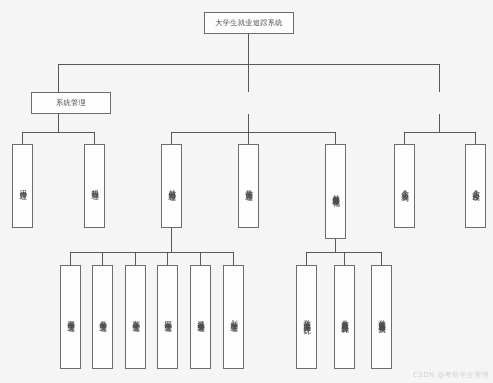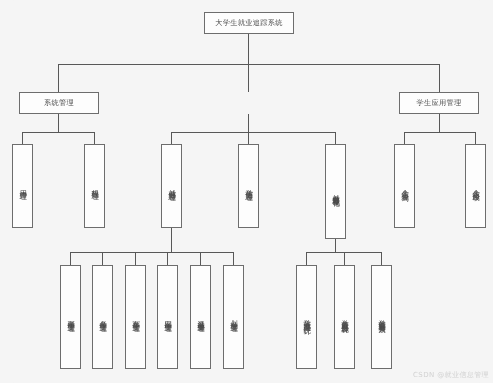--- a/index.html
+++ b/index.html
@@ -72,22 +72,21 @@
   <div class="node horiz" style="left:204px; top:12px; width:90px; height:22px;">大学生就业追踪系统</div>
 
   <div class="conn v" style="left:248px; top:34px; height:30px;"></div>
 
   <div class="conn h" style="left:58px; top:64px; width:381px;"></div>
 
   <div class="conn v" style="left:58px; top:64px; height:28px;"></div>
   <div class="conn v" style="left:248px; top:64px; height:28px;"></div>
   <div class="conn v" style="left:439px; top:64px; height:28px;"></div>
 
-  <div class="node horiz" style="left:19px; top:92px; width:80px; height:22px;">系统管理</div>
-  <div class="node horiz" style="left:399px; top:92px; width:80px; height:22px;">学生应用管理</div>
+  <div class="node horiz" style="left:31px; top:92px; width:80px; height:22px;">系统管理</div>
 
   <div class="conn v" style="left:58px; top:114px; height:18px;"></div>
   <div class="conn h" style="left:22px; top:132px; width:73px;"></div>
   <div class="conn v" style="left:22px; top:132px; height:12px;"></div>
   <div class="conn v" style="left:94px; top:132px; height:12px;"></div>
 
   <div class="conn v" style="left:248px; top:114px; height:18px;"></div>
   <div class="conn h" style="left:171px; top:132px; width:164px;"></div>
   <div class="conn v" style="left:171px; top:132px; height:12px;"></div>
   <div class="conn v" style="left:248px; top:132px; height:12px;"></div>
@@ -127,14 +126,14 @@
   <div class="node vert" style="left:92px; top:265px; width:21px; height:104px;">考公学生管理</div>
   <div class="node vert" style="left:125px; top:265px; width:21px; height:104px;">参军学生管理</div>
   <div class="node vert" style="left:157px; top:265px; width:21px; height:104px;">出国学生管理</div>
   <div class="node vert narrow" style="left:190px; top:265px; width:21px; height:104px;">灵活就业学生管理</div>
   <div class="node vert" style="left:223px; top:265px; width:21px; height:104px;">创业学生管理</div>
 
   <div class="node vert" style="left:296px; top:265px; width:21px; height:104px;">学生就业类型统计</div>
   <div class="node vert narrow" style="left:334px; top:265px; width:21px; height:104px;">学生各行业就业信息统计</div>
   <div class="node vert narrow" style="left:371px; top:265px; width:21px; height:104px;">学生就业行业与薪资关系</div>
 
-  <div class="watermark">CSDN @就业信息管理</div>
+  <div class="watermark">CSDN @考研学生管理</div>
 </div>
 
 </body></html>

